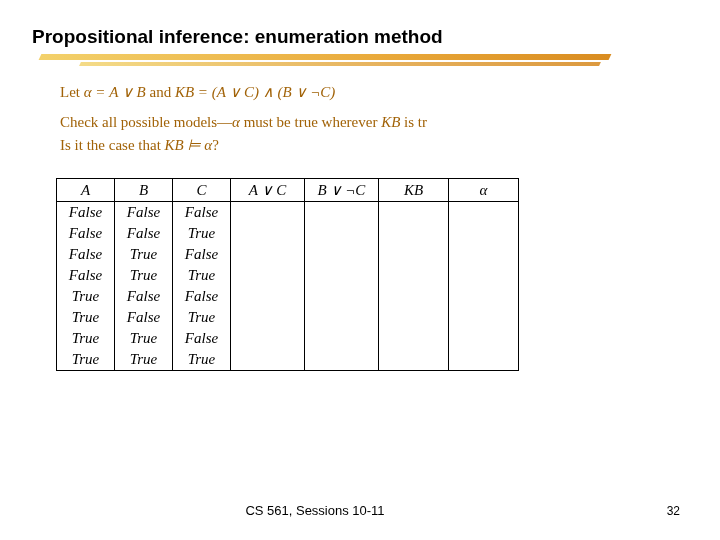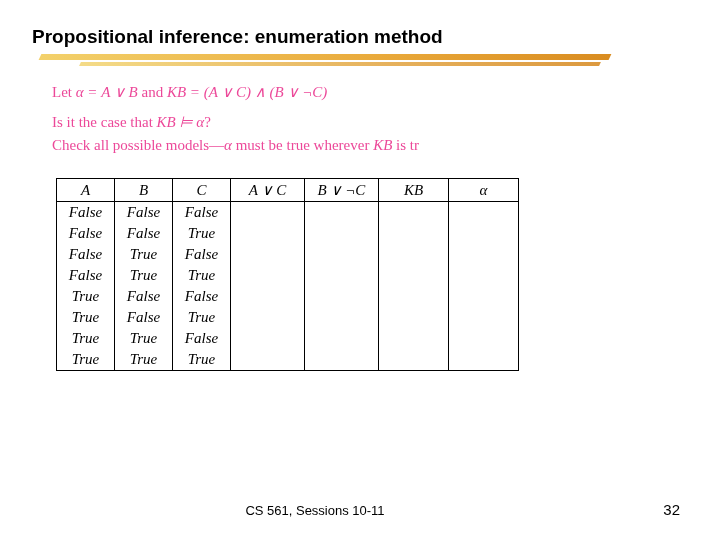--- a/index.html
+++ b/index.html
@@ -41,25 +41,25 @@
     left: 40px;
     width: 520px;
     height: 4px;
     background: linear-gradient(90deg, #f3d77a 0%, #e3a84a 60%, #d88e2a 100%);
     transform: skewX(-25deg);
     opacity: 0.9;
   }
   .content {
     position: absolute;
     top: 82px;
-    left: 52px;
+    left: 60px;
     width: 620px;
     font-family: "Times New Roman", Times, serif;
     font-size: 15px;
-    color: #ec4899;
+    color: #a16207;
     line-height: 1.35;
   }
   .content .row { margin-bottom: 2px; }
   .content .gap { height: 8px; }
   .math { font-style: italic; font-family: "Times New Roman", serif; }
   .tablewrap {
     position: absolute;
     top: 178px;
     left: 56px;
   }
@@ -94,45 +94,45 @@
     text-align: center;
     font-size: 13px;
     color: #000;
     font-family: Arial, sans-serif;
     margin-top: 16px;
   }
   .pagenum {
     position: absolute;
     bottom: 22px;
     right: 40px;
-    font-size: 15px;
+    font-size: 12px;
     color: #000;
     font-family: Arial, sans-serif;
   }
 </style>
 </head>
 <body>
 
 <div class="title">Propositional inference: enumeration method</div>
 
 <div class="underline">
   <div class="bar1"></div>
   <div class="bar2"></div>
 </div>
 
 <div class="content">
   <div class="row">
     <span>Let </span><span class="math">α = A ∨ B</span><span> and </span><span class="math">KB = (A ∨ C) ∧ (B ∨ ¬C)</span>
   </div>
   <div class="gap"></div>
   <div class="row">
-    <span>Is it the case that </span><span class="math">KB ⊨ α</span><span>?</span>
+    <span>Check all possible models—</span><span class="math">α</span><span> must be true wherever </span><span class="math">KB</span><span> is tr</span>
   </div>
   <div class="row">
-    <span>Check all possible models—</span><span class="math">α</span><span> must be true wherever </span><span class="math">KB</span><span> is tr</span>
+    <span>Is it the case that </span><span class="math">KB ⊨ α</span><span>?</span>
   </div>
 </div>
 
 <div class="tablewrap">
   <table>
     <tbody>
         <tr class="headrow">
       <th class="col-narrow">A</th>
       <th class="col-narrow">B</th>
       <th class="col-narrow">C</th>

